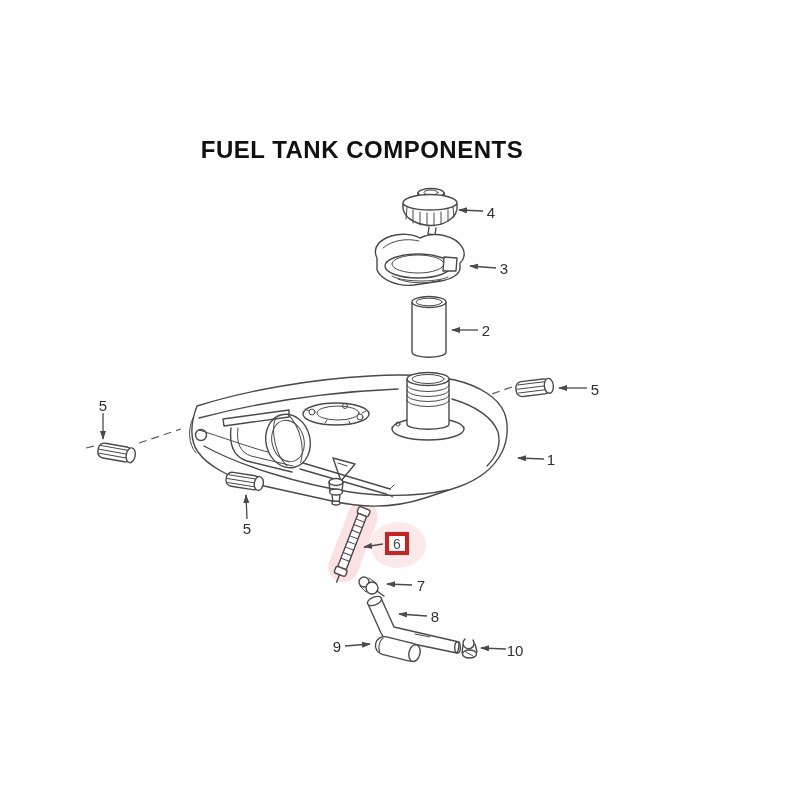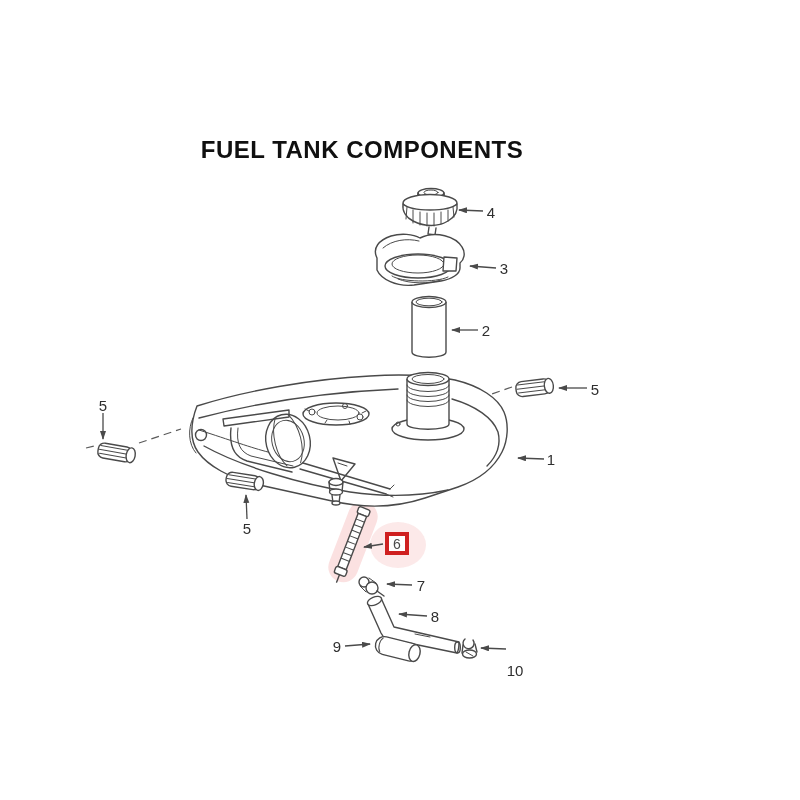--- a/index.html
+++ b/index.html
@@ -191,14 +191,14 @@
   <div class="callout" style="left:491px;top:212px">4</div>
   <div class="callout" style="left:595px;top:389px">5</div>
   <div class="callout" style="left:103px;top:405px">5</div>
   <div class="callout" style="left:247px;top:528px">5</div>
   <div id="hlbox">
     <div class="callout">6</div>
   </div>
   <div class="callout" style="left:421px;top:585px">7</div>
   <div class="callout" style="left:435px;top:616px">8</div>
   <div class="callout" style="left:337px;top:646px">9</div>
-  <div class="callout" style="left:515px;top:670px">10</div>
+  <div class="callout" style="left:515px;top:650px">10</div>
 </div>
 
 </body></html>

